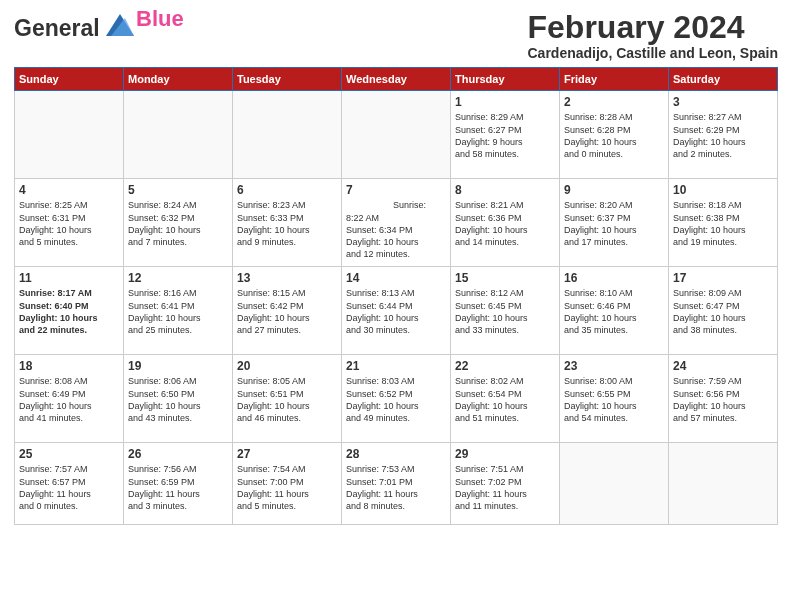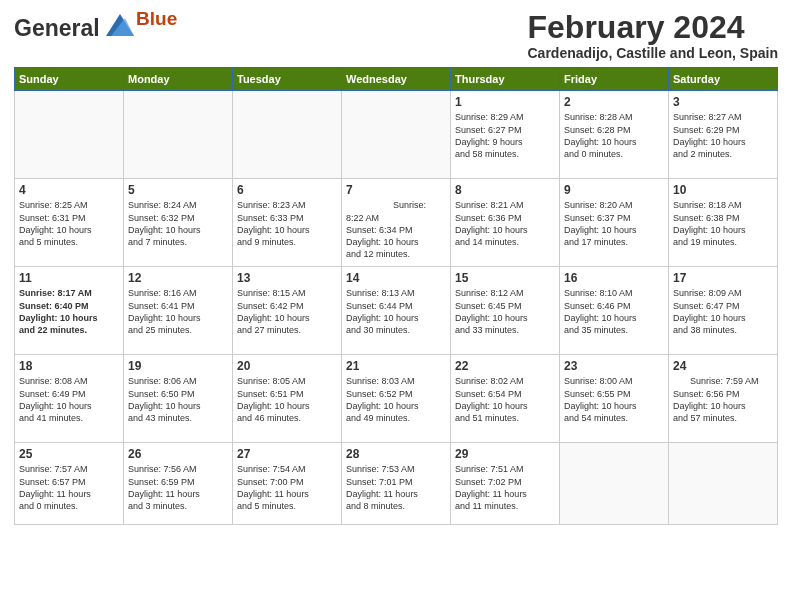--- a/index.html
+++ b/index.html
@@ -25,23 +25,23 @@
       display: flex;
       align-items: center;
       margin-top: 4px;
     }
     .logo-text-general {
       font-size: 23px;
       font-weight: bold;
       color: #333;
     }
     .logo-text-blue {
-      font-size: 19px;
-      font-weight: bold;
-      color: #c2410c;
+      font-size: 22px;
+      font-weight: bold;
+      color: #ec4899;
     }
     .logo-icon {
       width: 28px;
       height: 22px;
       margin-left: 2px;
     }
     .title-area {
     }
     .month-title {
       font-size: 32px;
@@ -53,21 +53,21 @@
       font-size: 14px;
       color: #333;
       font-weight: bold;
     }
     table {
       width: 100%;
       border-collapse: collapse;
       table-layout: fixed;
     }
     thead tr th {
-      background: #4d7c0f;
+      background: #b91c1c;
       color: #fff;
       font-size: 11px;
       font-weight: bold;
       padding: 5px 4px;
       text-align: left;
       border: 1px solid #2b6cb0;
     }
     tbody tr td {
       border: 1px solid #ccc;
       vertical-align: top;
@@ -227,21 +227,21 @@
 Daylight: 10 hours
 and 49 minutes.</span></td>
           <td><span class="day-number">22</span><span class="day-info" style="white-space: pre-line;">Sunrise: 8:02 AM
 Sunset: 6:54 PM
 Daylight: 10 hours
 and 51 minutes.</span></td>
           <td><span class="day-number">23</span><span class="day-info" style="white-space: pre-line;">Sunrise: 8:00 AM
 Sunset: 6:55 PM
 Daylight: 10 hours
 and 54 minutes.</span></td>
-          <td><span class="day-number">24</span><span class="day-info" style="white-space: pre-line; margin-left: 17px;">Sunrise: 7:59 AM
+          <td><span class="day-number">24</span><span class="day-info" style="white-space: pre-line;">Sunrise: 7:59 AM
 Sunset: 6:56 PM
 Daylight: 10 hours
 and 57 minutes.</span></td>
         </tr>
         <tr>
           <td><span class="day-number">25</span><span class="day-info" style="white-space: pre-line;">Sunrise: 7:57 AM
 Sunset: 6:57 PM
 Daylight: 11 hours
 and 0 minutes.</span></td>
           <td><span class="day-number">26</span><span class="day-info" style="white-space: pre-line;">Sunrise: 7:56 AM

